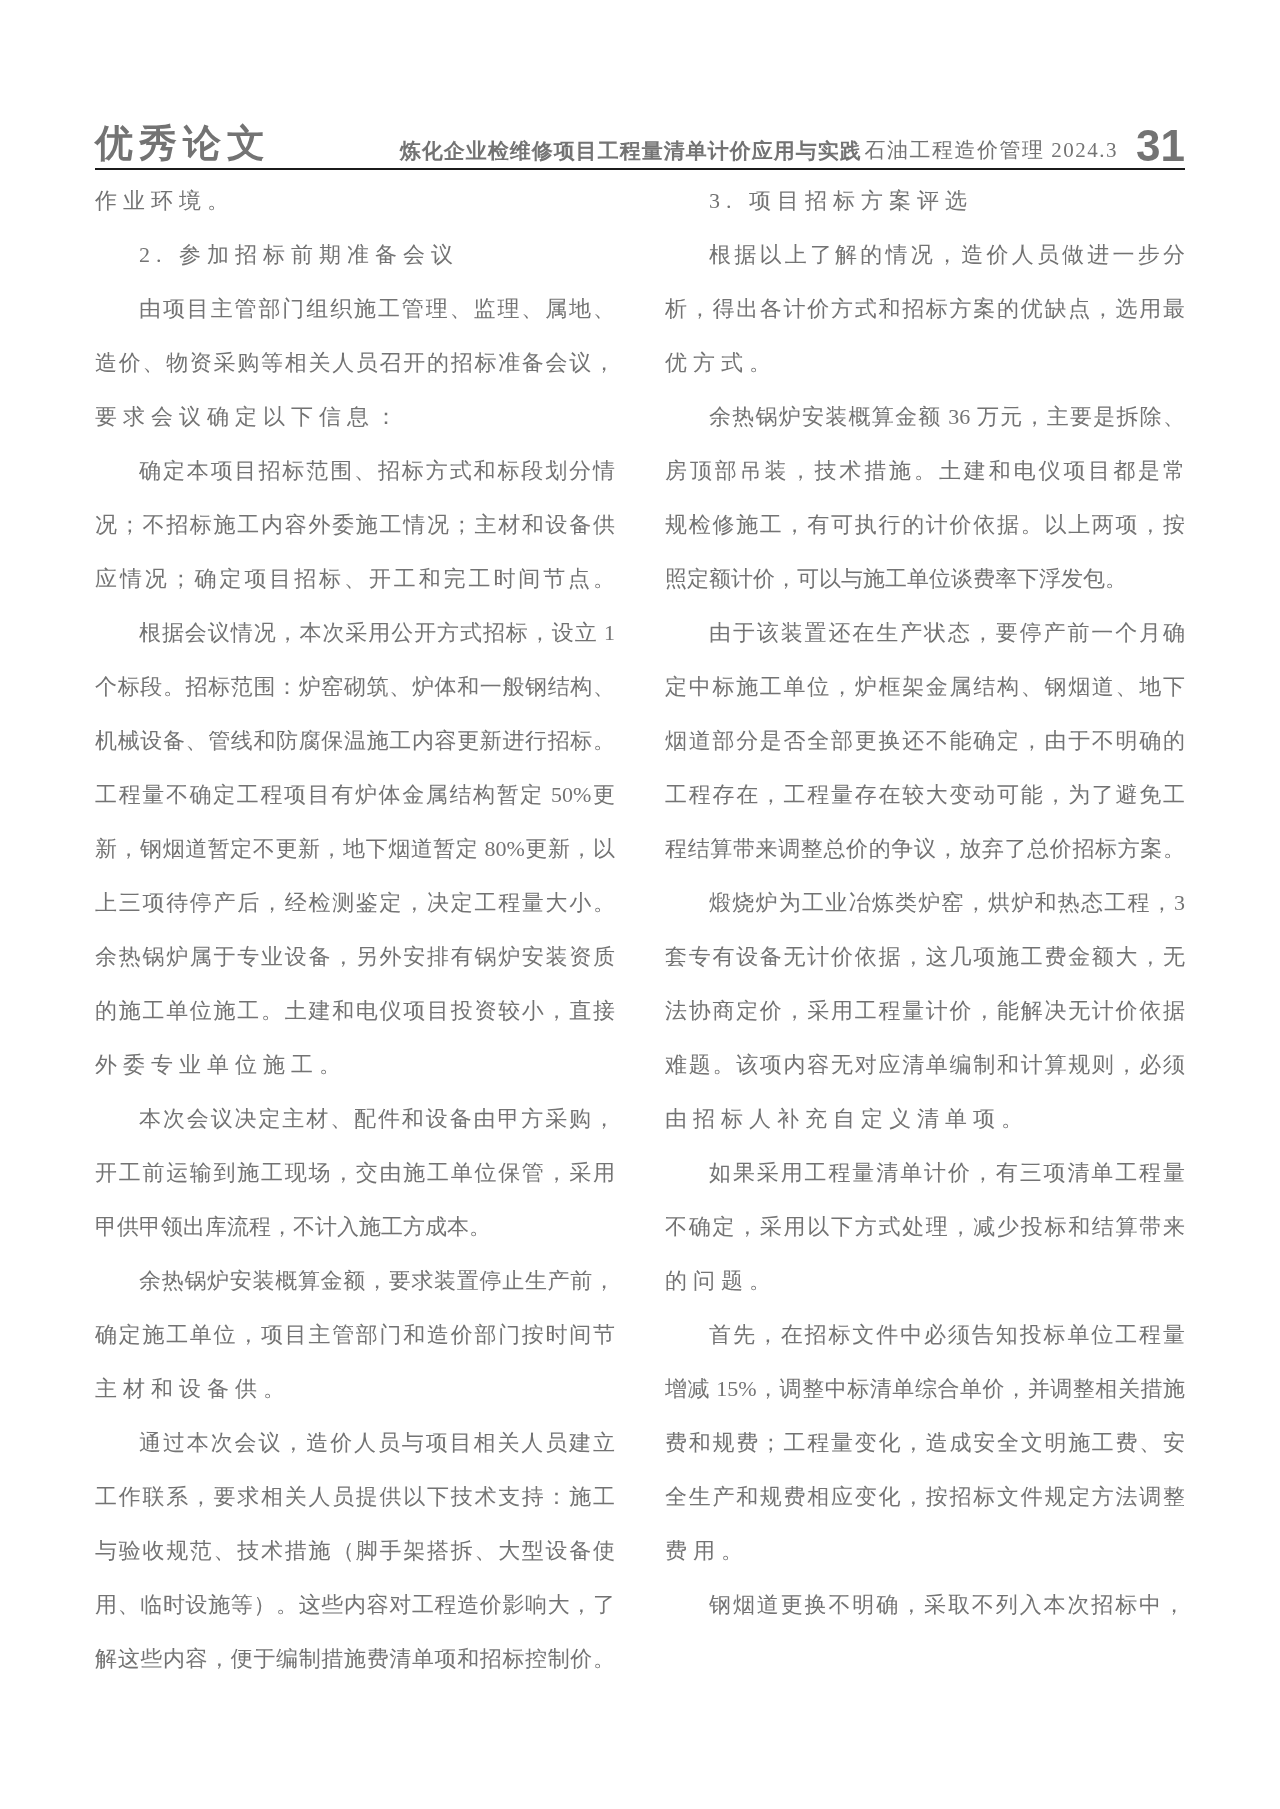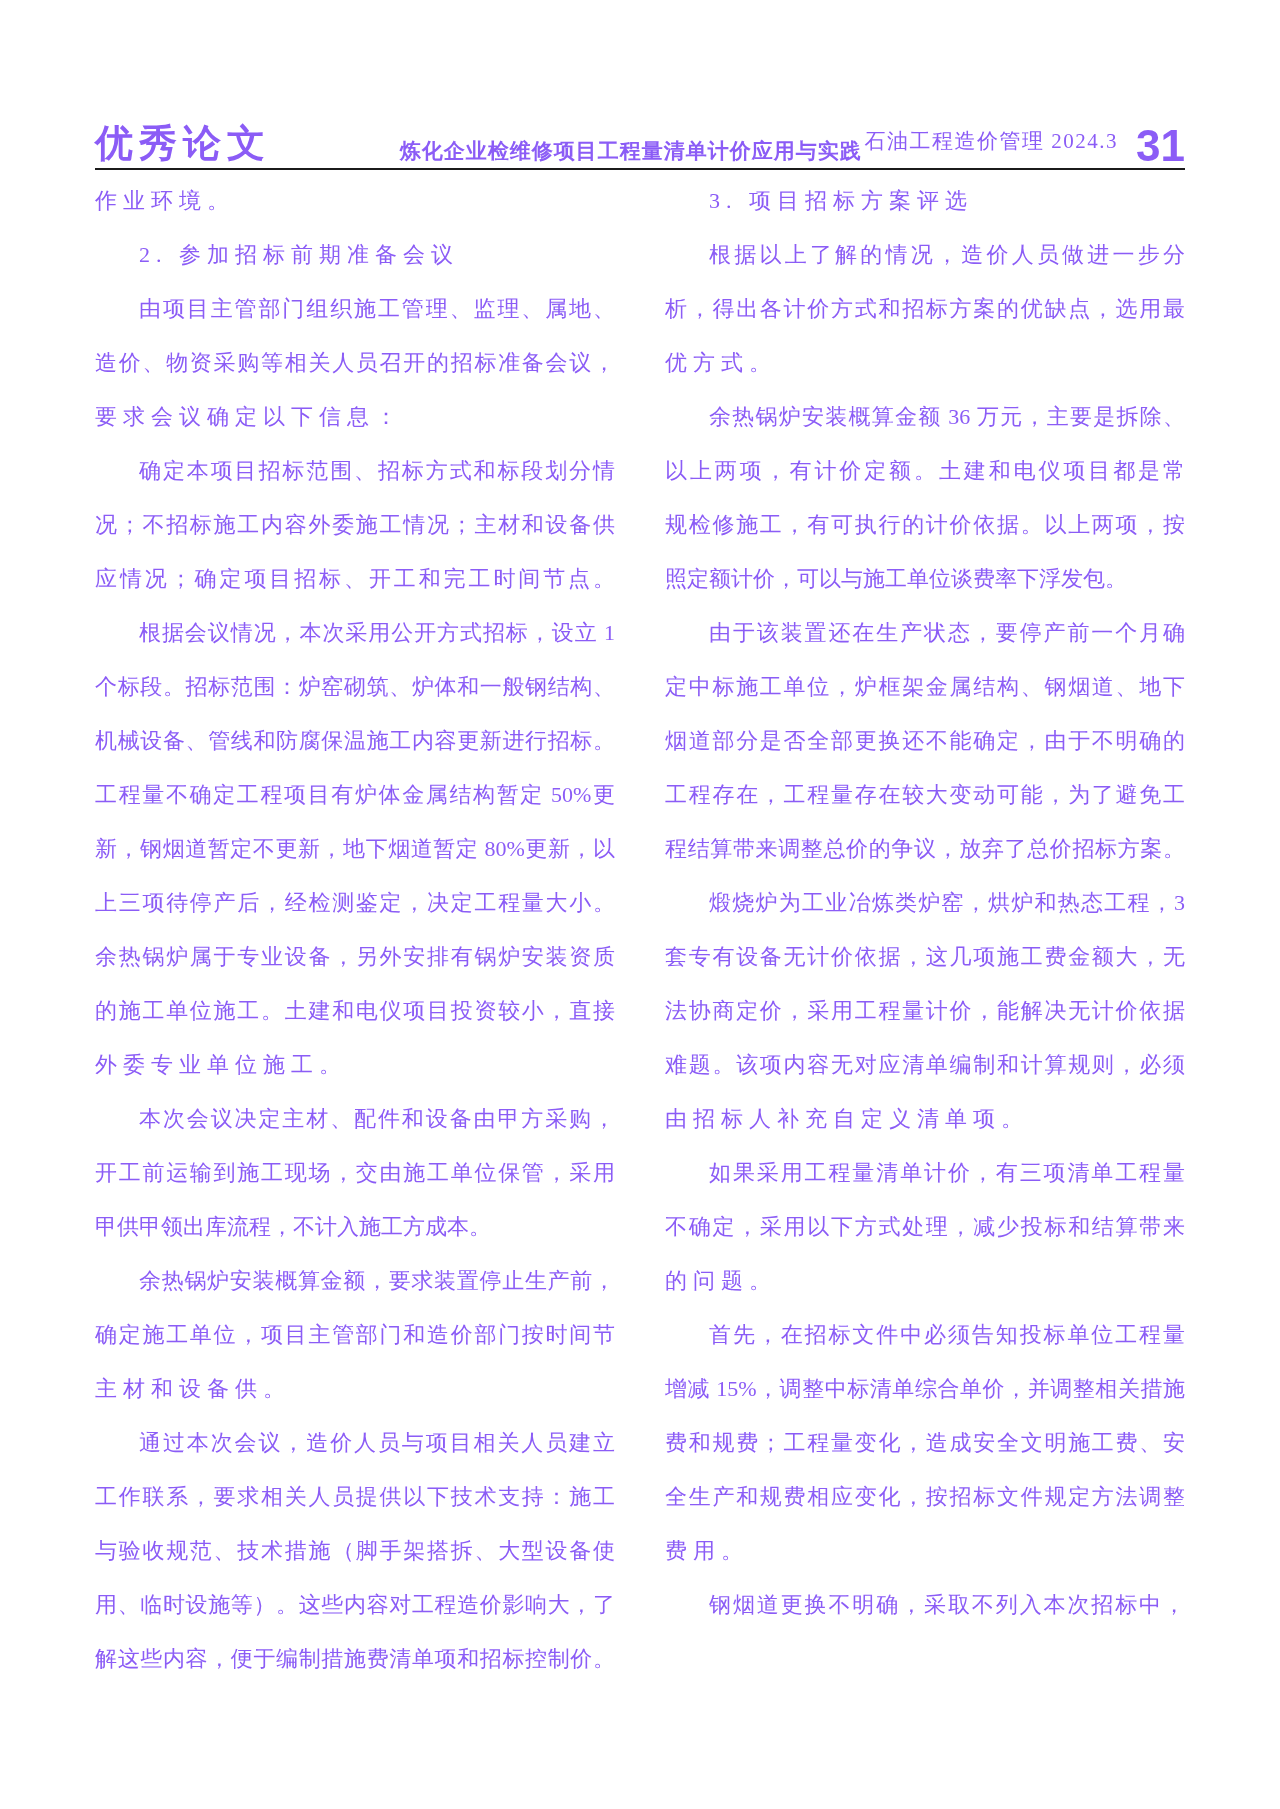--- a/index.html
+++ b/index.html
@@ -2,21 +2,21 @@
 <html lang="zh"><head>
 <meta charset="utf-8">
 <style>
   html,body{margin:0;padding:0;background:#e8e8e8;}
   .page{
     position:relative;
     width:1280px;height:1809px;
     background:#ffffff;
     margin:0 auto;
     overflow:hidden;
-    color:#8b5cf6;
+    color:#737373;
     font-family:"Liberation Serif","DejaVu Serif",serif;
   }
   .header{
     position:absolute;
     left:95px;right:95px;top:96px;
     height:66px;
     display:flex;
     align-items:flex-end;
     border-bottom:2px solid #1b1b1b;
     padding-bottom:6px;
@@ -36,20 +36,21 @@
     font-family:"Liberation Sans","DejaVu Sans",sans-serif;
     font-weight:600;
     font-size:21px;
     letter-spacing:1px;
     line-height:1.1;
     white-space:nowrap;
   }
   .jinfo{
     margin-left:auto;
     display:flex;
+    align-items:flex-end;
   }
   .jname{
     font-size:21px;
     letter-spacing:1.5px;
     line-height:1.15;
   }
   .pageno{
     font-family:"Liberation Sans","DejaVu Sans",sans-serif;
     font-weight:700;
     font-size:44px;
@@ -122,21 +123,21 @@
         <div class="line fill">与验收规范、技术措施（脚手架搭拆、大型设备使</div>
         <div class="line fill">用、临时设施等）。这些内容对工程造价影响大，了</div>
         <div class="line fill">解这些内容，便于编制措施费清单项和招标控制价。</div>
       </div>
     <div class="col">
         <div class="line indent loose">3. 项目招标方案评选</div>
         <div class="line indent fill">根据以上了解的情况，造价人员做进一步分</div>
         <div class="line fill">析，得出各计价方式和招标方案的优缺点，选用最</div>
         <div class="line loose">优方式。</div>
         <div class="line indent fill">余热锅炉安装概算金额 36 万元，主要是拆除、</div>
-        <div class="line fill">以上两项，有计价定额。土建和电仪项目都是常</div>
+        <div class="line fill">房顶部吊装，技术措施。土建和电仪项目都是常</div>
         <div class="line fill">规检修施工，有可执行的计价依据。以上两项，按</div>
         <div class="line">照定额计价，可以与施工单位谈费率下浮发包。</div>
         <div class="line indent fill">由于该装置还在生产状态，要停产前一个月确</div>
         <div class="line fill">定中标施工单位，炉框架金属结构、钢烟道、地下</div>
         <div class="line fill">烟道部分是否全部更换还不能确定，由于不明确的</div>
         <div class="line fill">工程存在，工程量存在较大变动可能，为了避免工</div>
         <div class="line fill">程结算带来调整总价的争议，放弃了总价招标方案。</div>
         <div class="line indent fill">煅烧炉为工业冶炼类炉窑，烘炉和热态工程，3</div>
         <div class="line fill">套专有设备无计价依据，这几项施工费金额大，无</div>
         <div class="line fill">法协商定价，采用工程量计价，能解决无计价依据</div>

